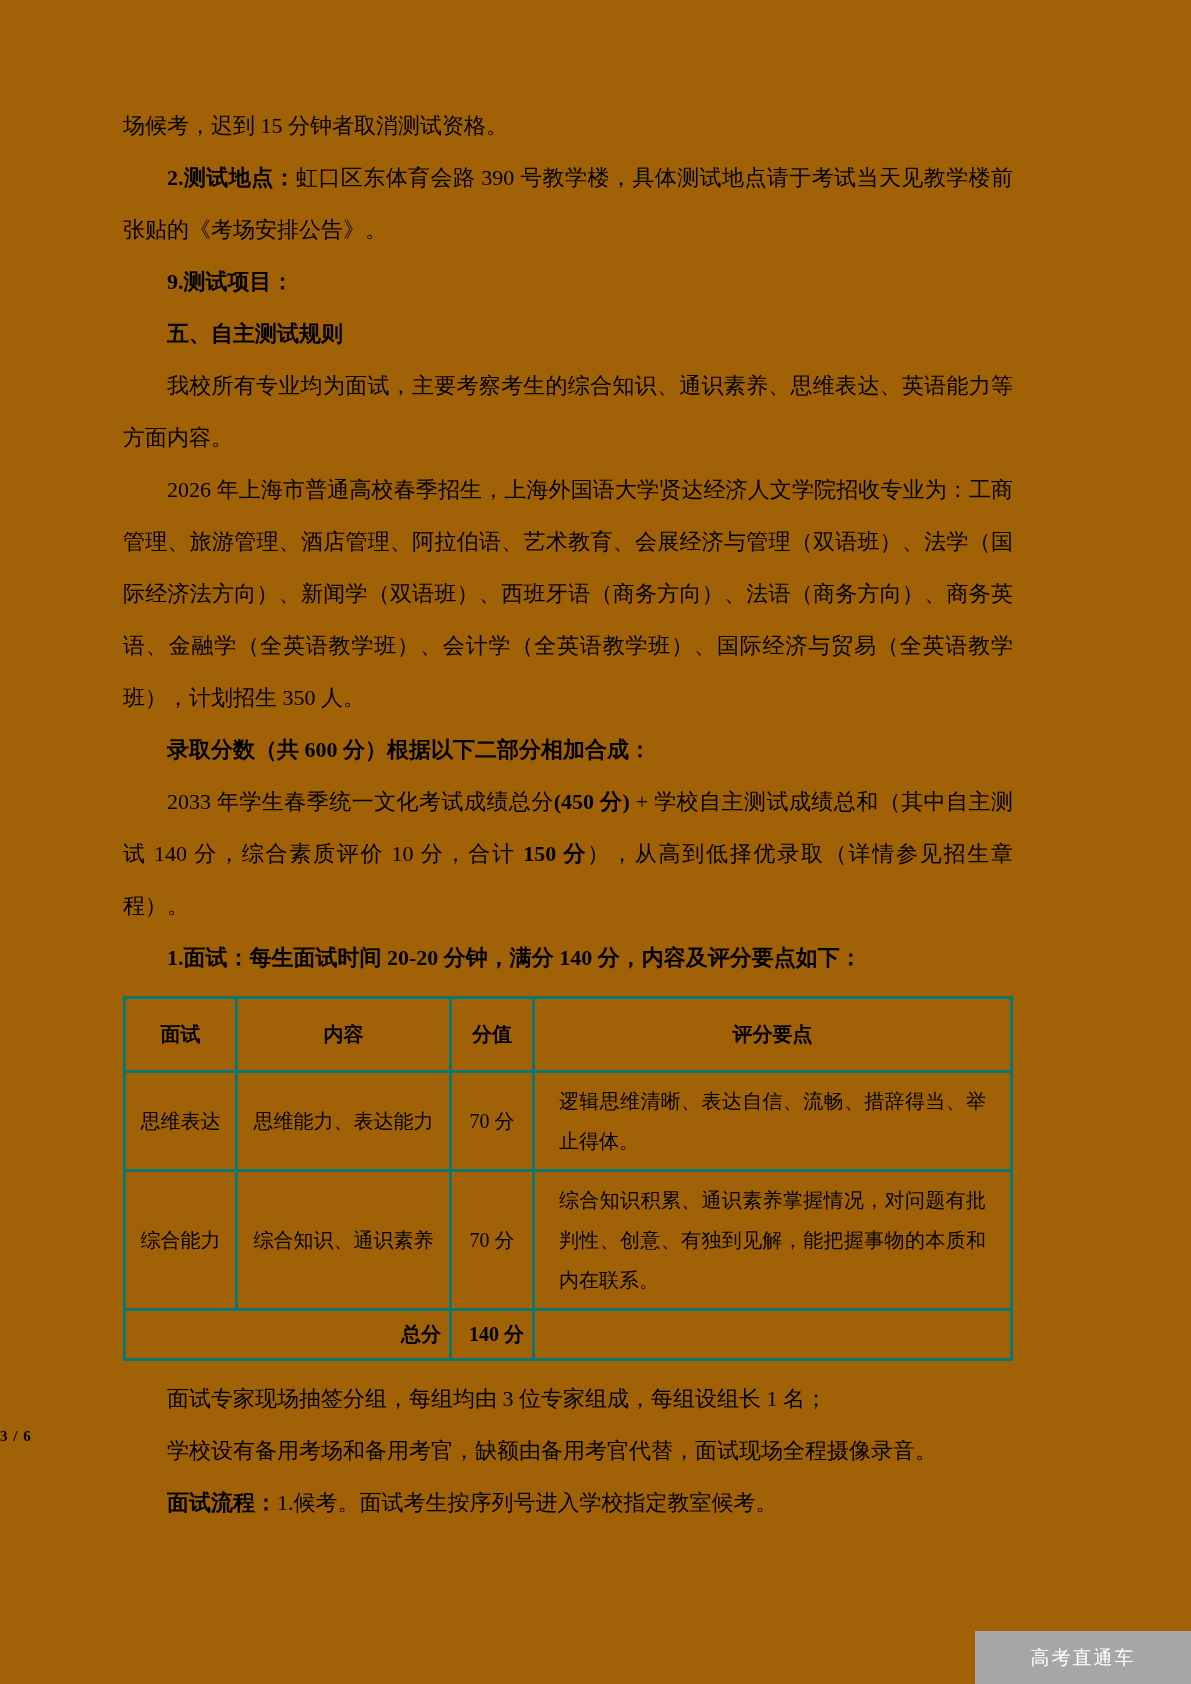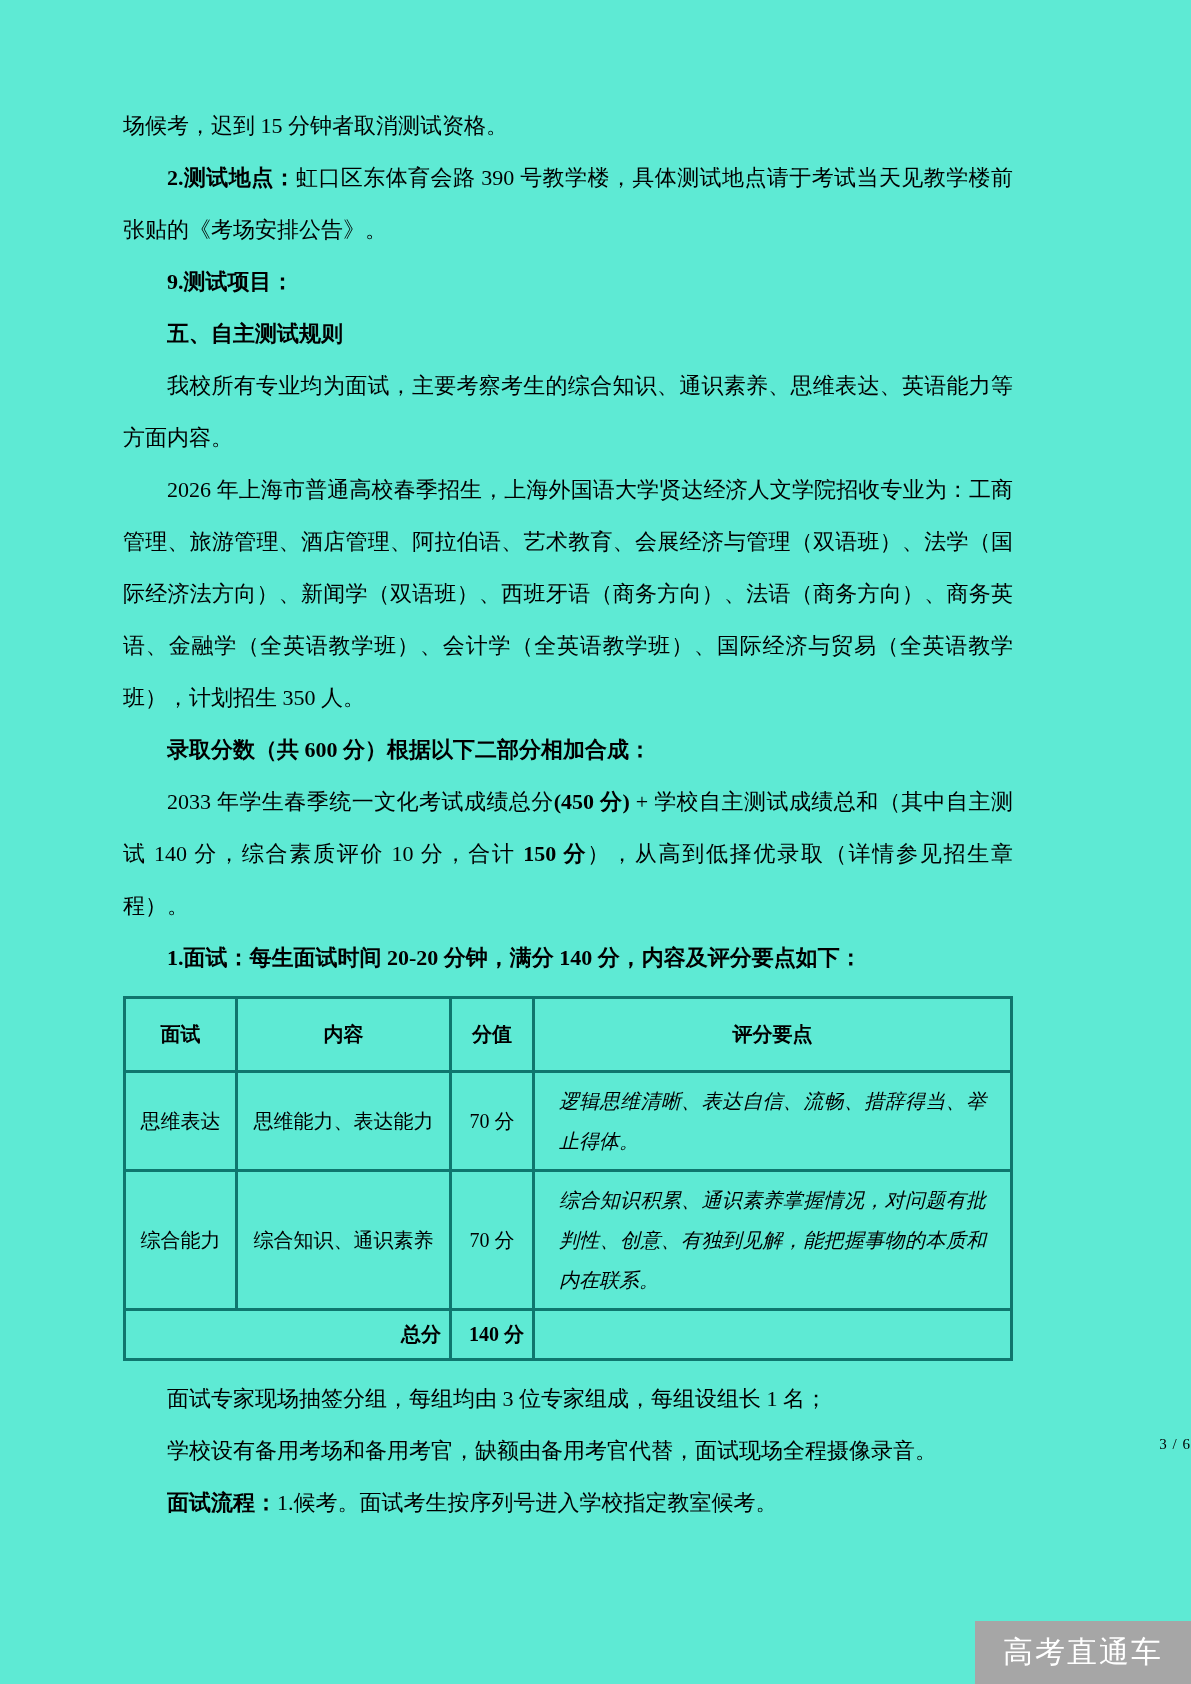--- a/index.html
+++ b/index.html
@@ -3,21 +3,21 @@
 <meta charset="utf-8">
 <style>
   * { box-sizing: border-box; }
   html, body { margin: 0; padding: 0; }
   body { background: #ffffff; }
 
   .page {
     position: relative;
     width: 1191px;
     height: 1684px;
-    background: #5eead4;
+    background: #a16207;
     color: #000000;
     font-family: "Liberation Serif", "DejaVu Serif", serif;
     overflow: hidden;
   }
 
   .content {
     position: absolute;
     left: 123px;
     top: 100px;
     width: 890px;
@@ -55,46 +55,44 @@
   }
   table.score td {
     padding: 10px 8px;
   }
   table.score td.c { text-align: center; }
   table.score td.detail {
     text-align: justify;
     line-height: 40px;
     padding: 8px 24px;
     word-break: break-all;
-    font-style: italic;
   }
   table.score tr.total-row td { height: 44px; text-align: right; }
 
   .footer-page {
     position: absolute;
     top: 1428px;
     left: 0;
     width: 100%;
-    text-align: right;
+    text-align: left;
     font-size: 15px;
-    font-weight: normal;
+    font-weight: bold;
     letter-spacing: 1px;
-    margin-top: 8px;
   }
 
   .watermark {
     position: absolute;
     right: 0;
     bottom: 0;
     width: 216px;
-    height: 63px;
+    height: 53px;
     display: flex;
     align-items: center;
     justify-content: center;
-    font-size: 30px;
+    font-size: 19px;
     letter-spacing: 2px;
     font-family: Liberation Sans, sans-serif;
   }
 </style>
 </head>
 <body>
 
 <div class="page">
   <div class="content">
 

